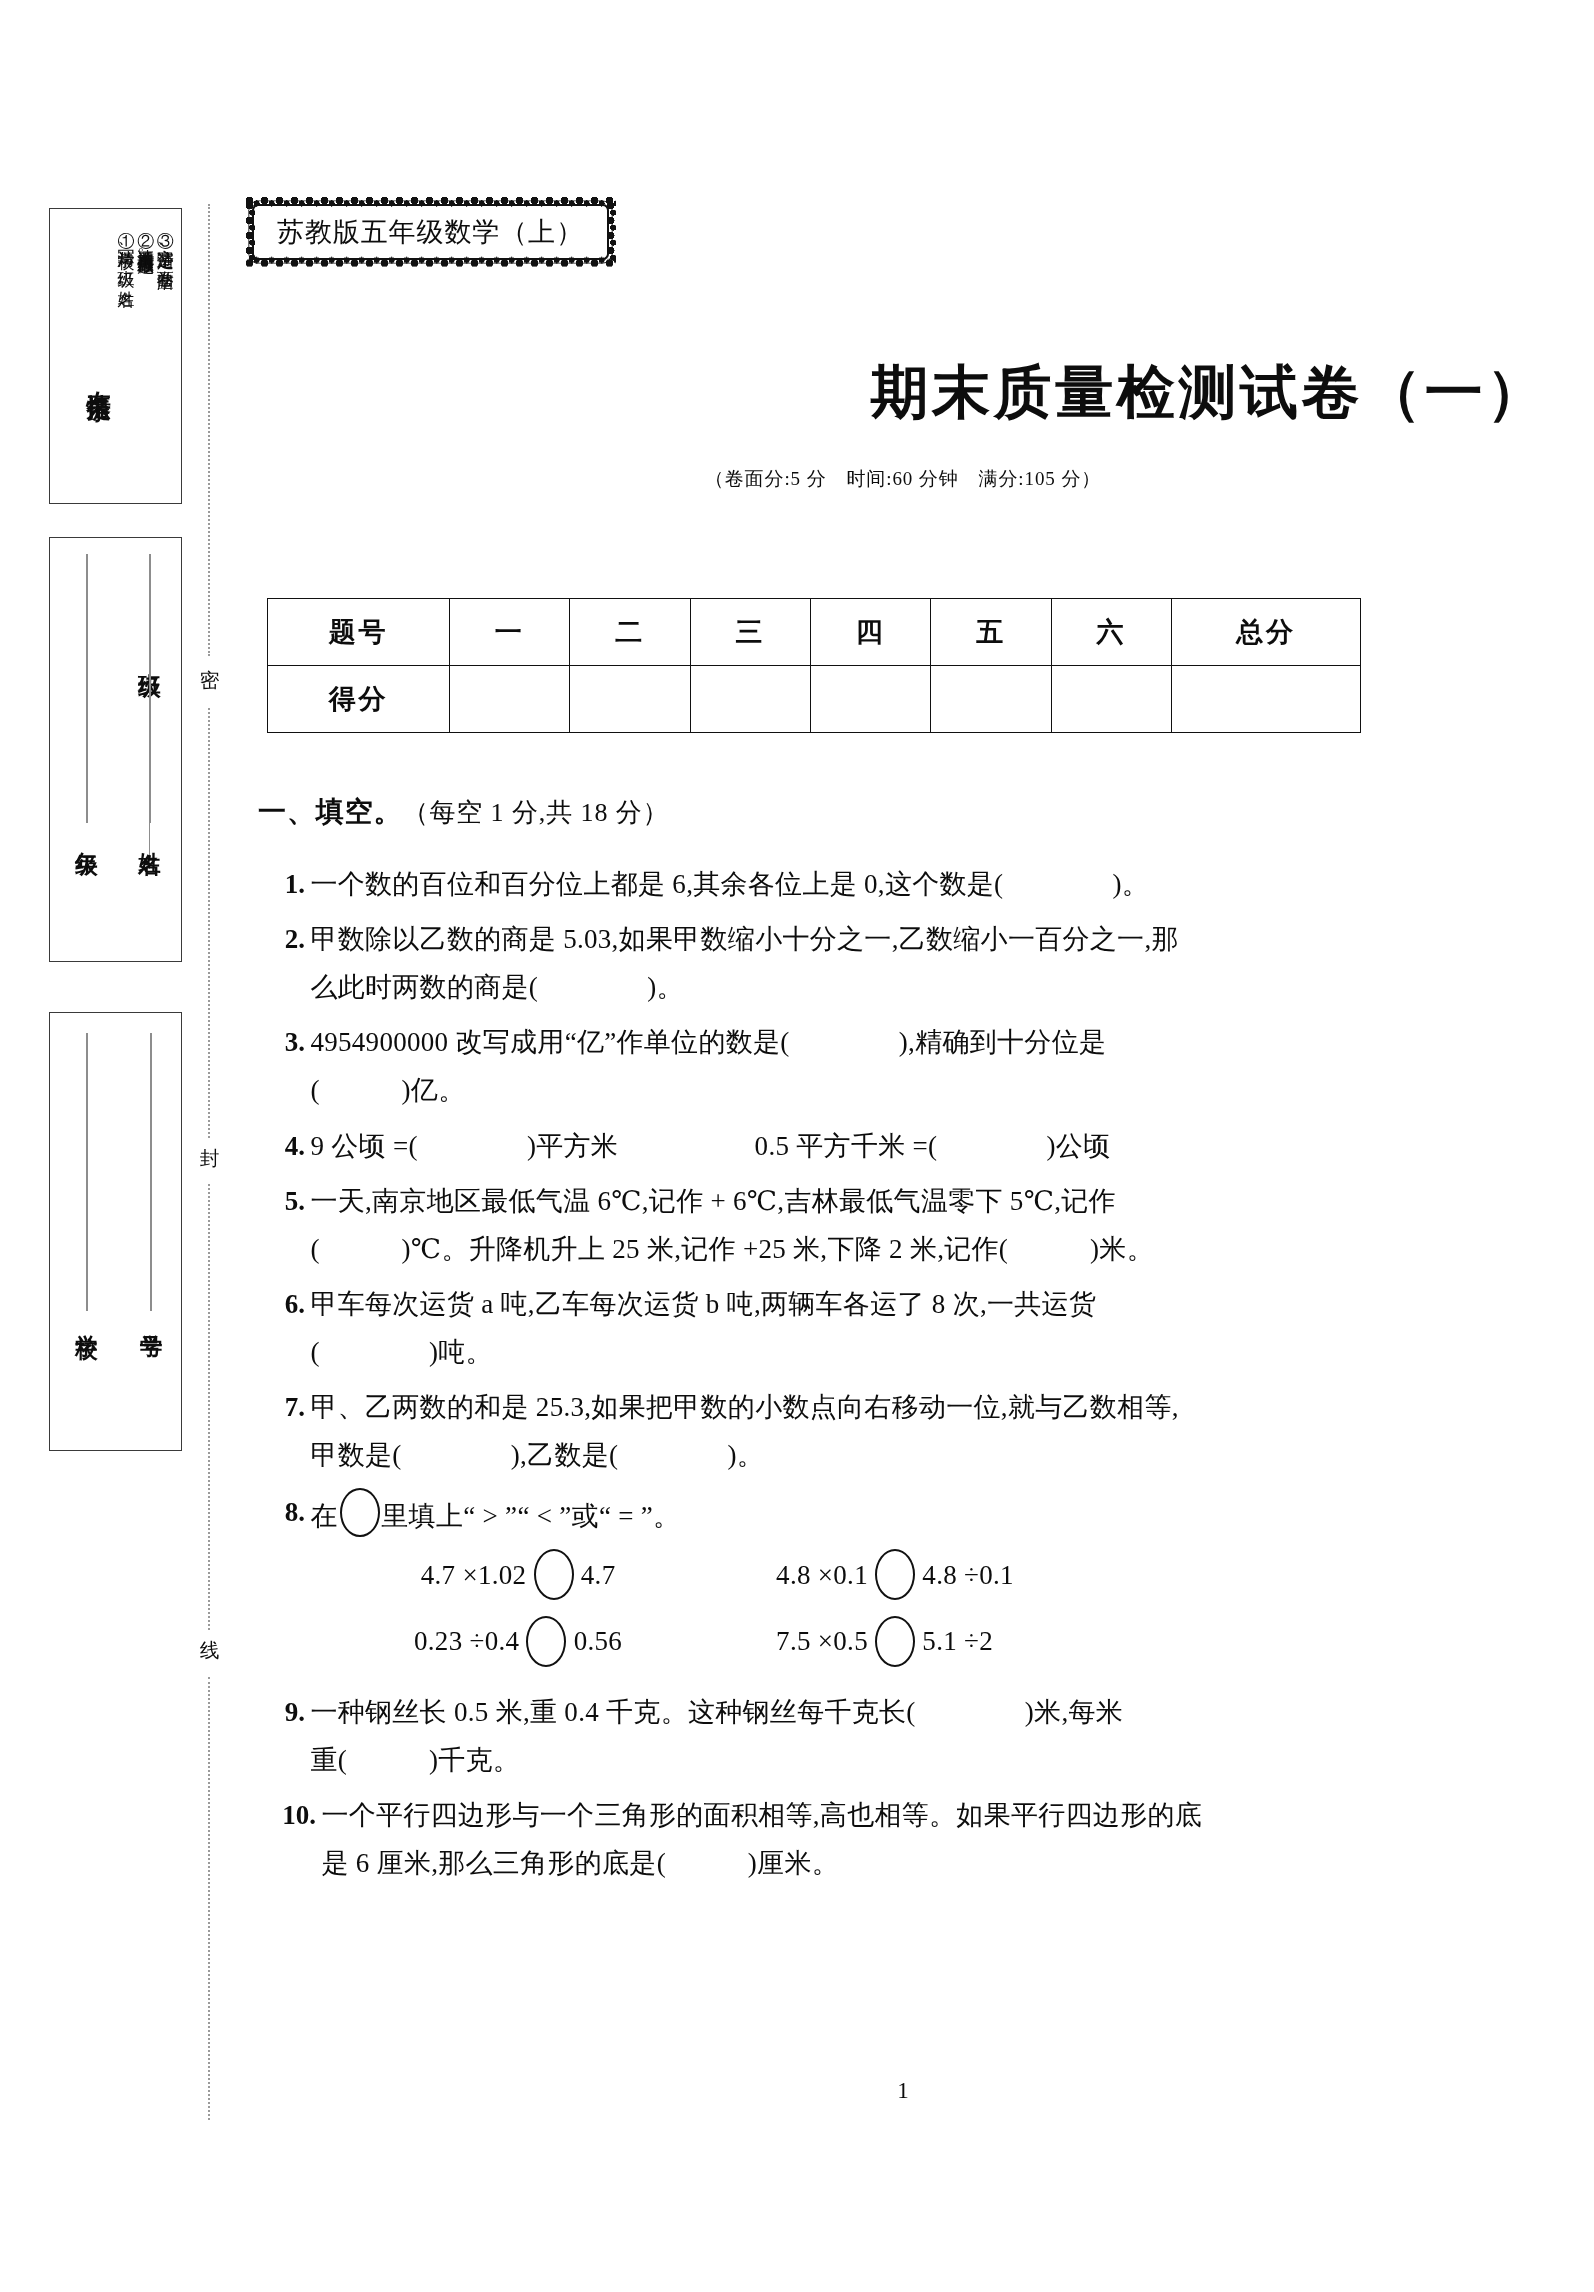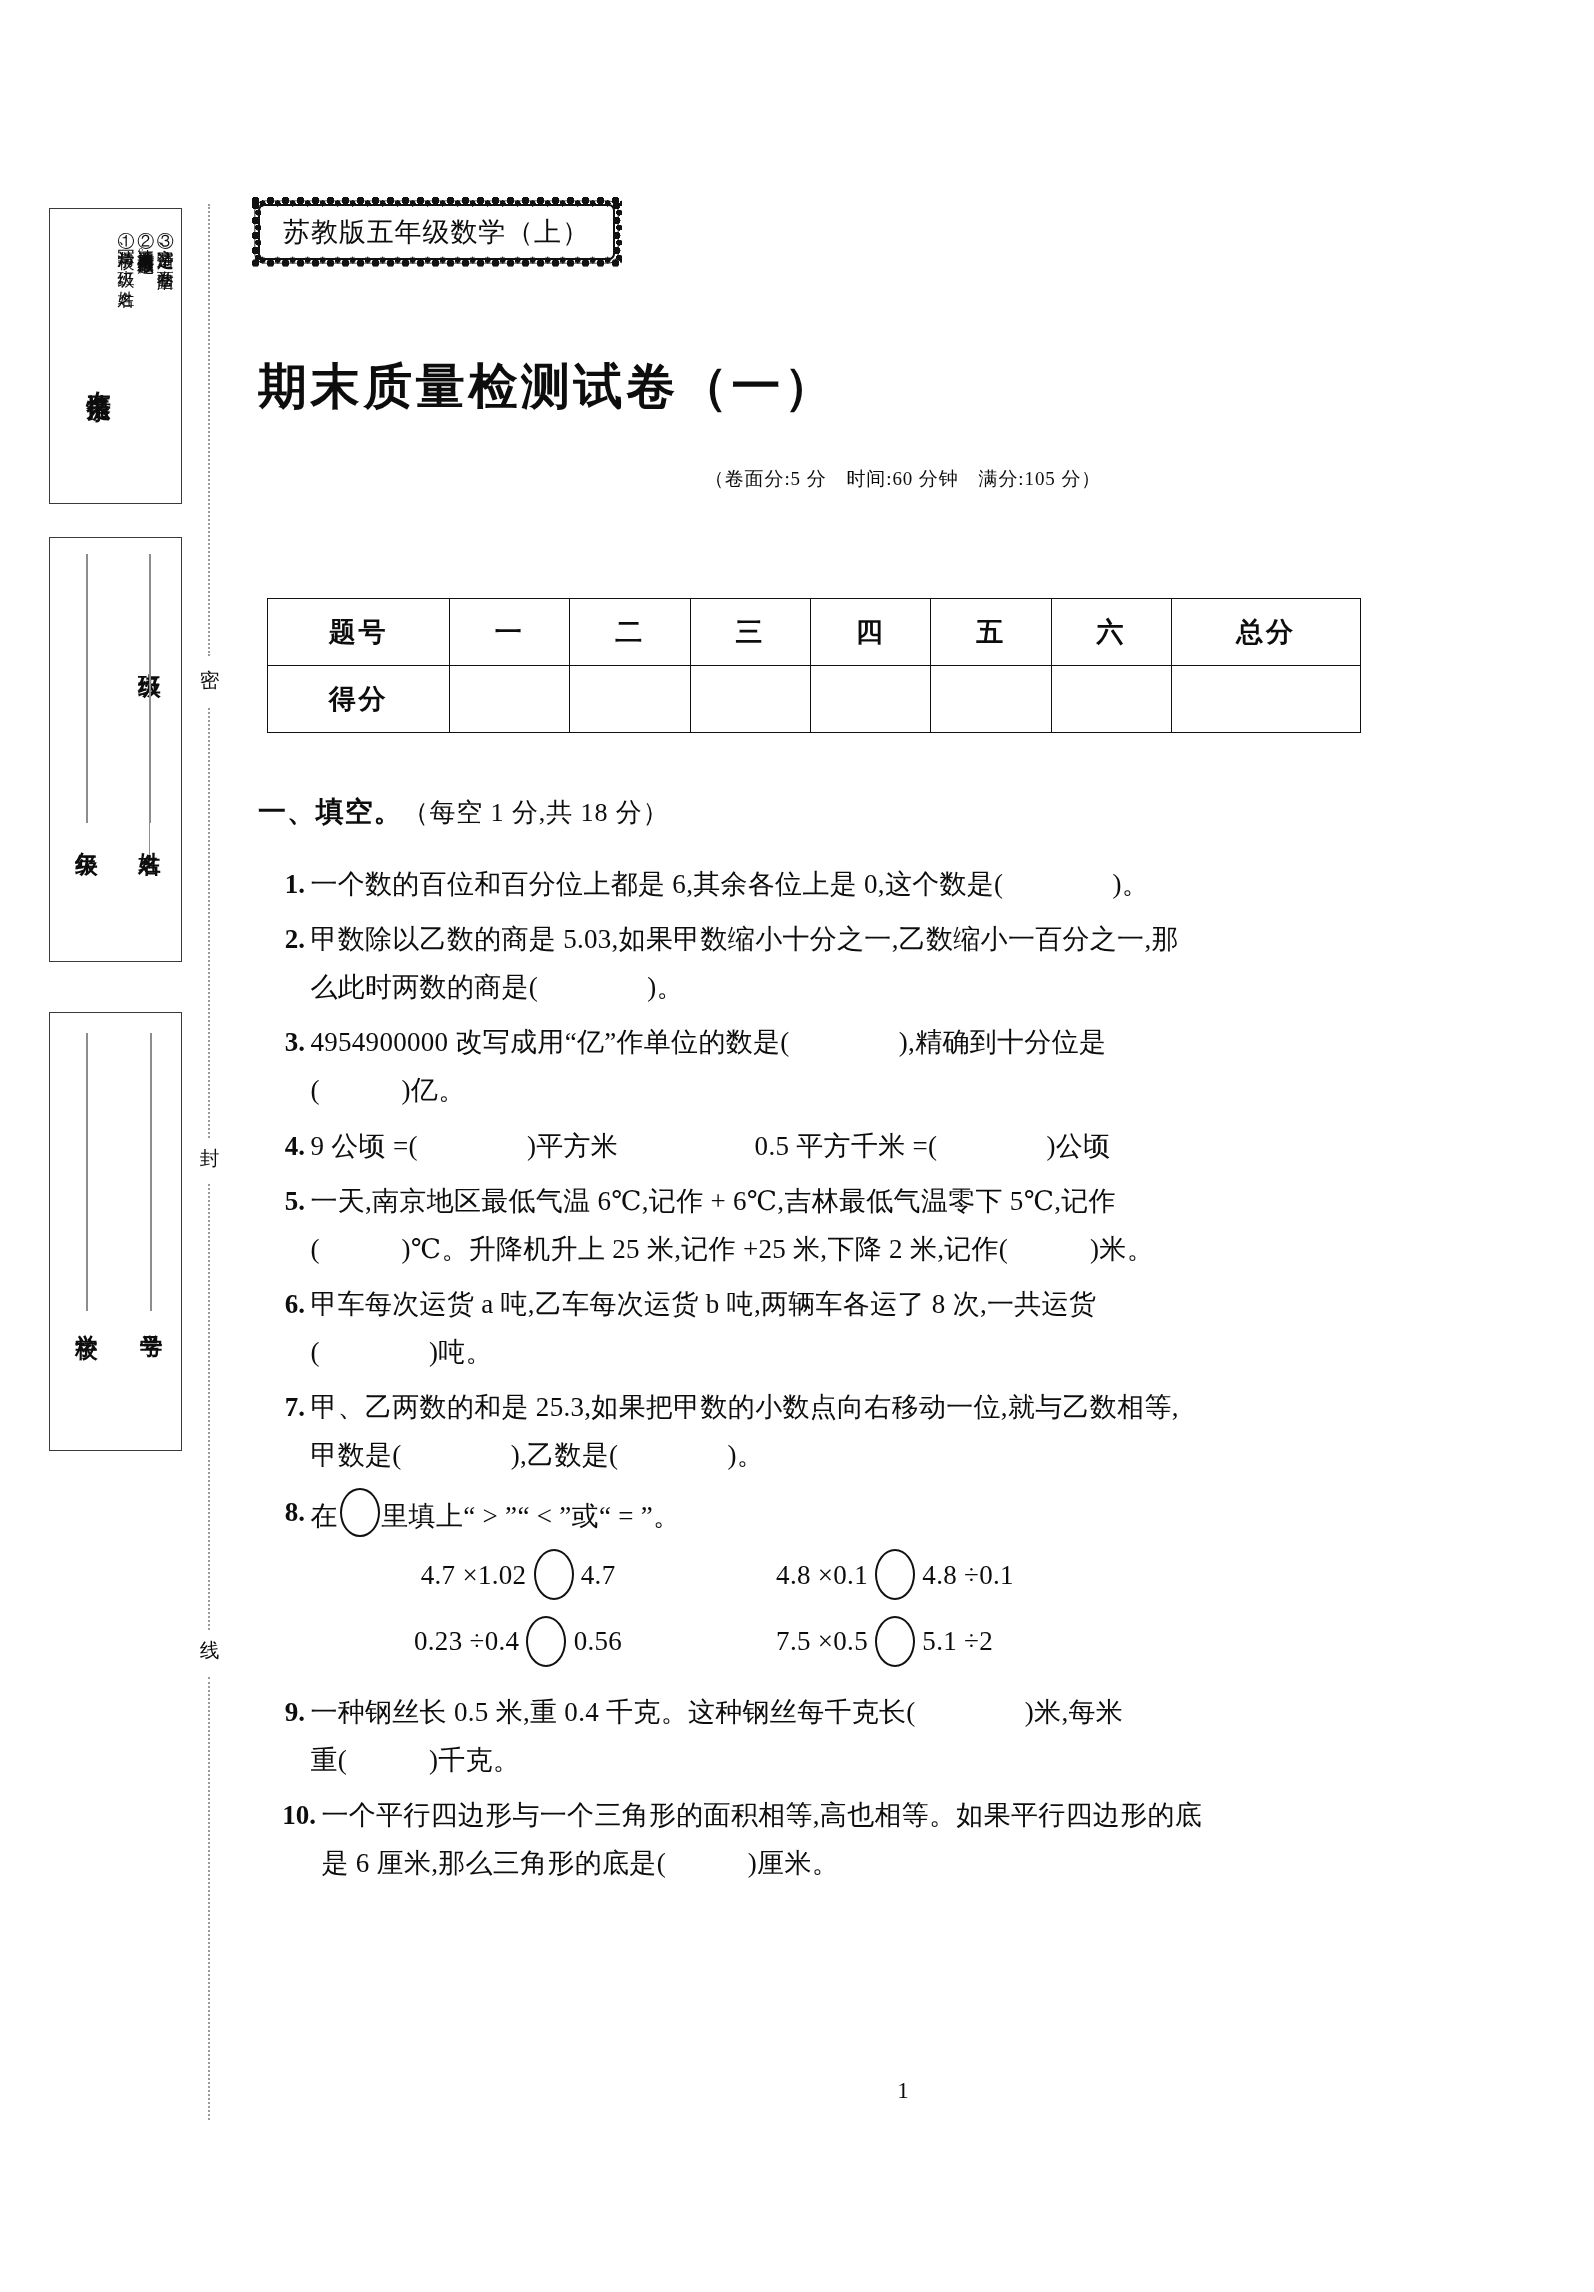--- a/index.html
+++ b/index.html
@@ -102,21 +102,21 @@
     width: 29px;
     text-align: center;
     font-size: 19.7px;
     background: #fff;
     font-family: "Liberation Sans", "DejaVu Sans", sans-serif;
   }
 
   
   .masthead {
     position: absolute;
-    left: 258px;
+    left: 252px;
     top: 204px;
     padding: 8px 23px;
     border: 2.7px solid #111;
     border-radius: 6.3px;
     font-size: 27px;
     letter-spacing: 0.9px;
     font-family: "Liberation Serif", "DejaVu Serif", serif;
     box-shadow: 0 0 0 2.7px #fff, 0 0 0 3.6px #111;
   }
   .masthead::before, .masthead::after {
@@ -144,22 +144,22 @@
   }
   .masth-side.l { left: -9.9px; }
   .masth-side.r { right: -9.9px; }
 
   
   .doc-title {
     position: absolute;
     left: 258px;
     top: 354px;
     width: 1290px;
-    text-align: left;
-    font-size: 49px;
+    text-align: right;
+    font-size: 58px;
     font-weight: bold;
     letter-spacing: 3.6px;
     font-family: "Liberation Serif", "DejaVu Serif", serif;
   }
   .doc-subtitle {
     position: absolute;
     left: 258px;
     top: 466px;
     width: 1290px;
     text-align: center;

